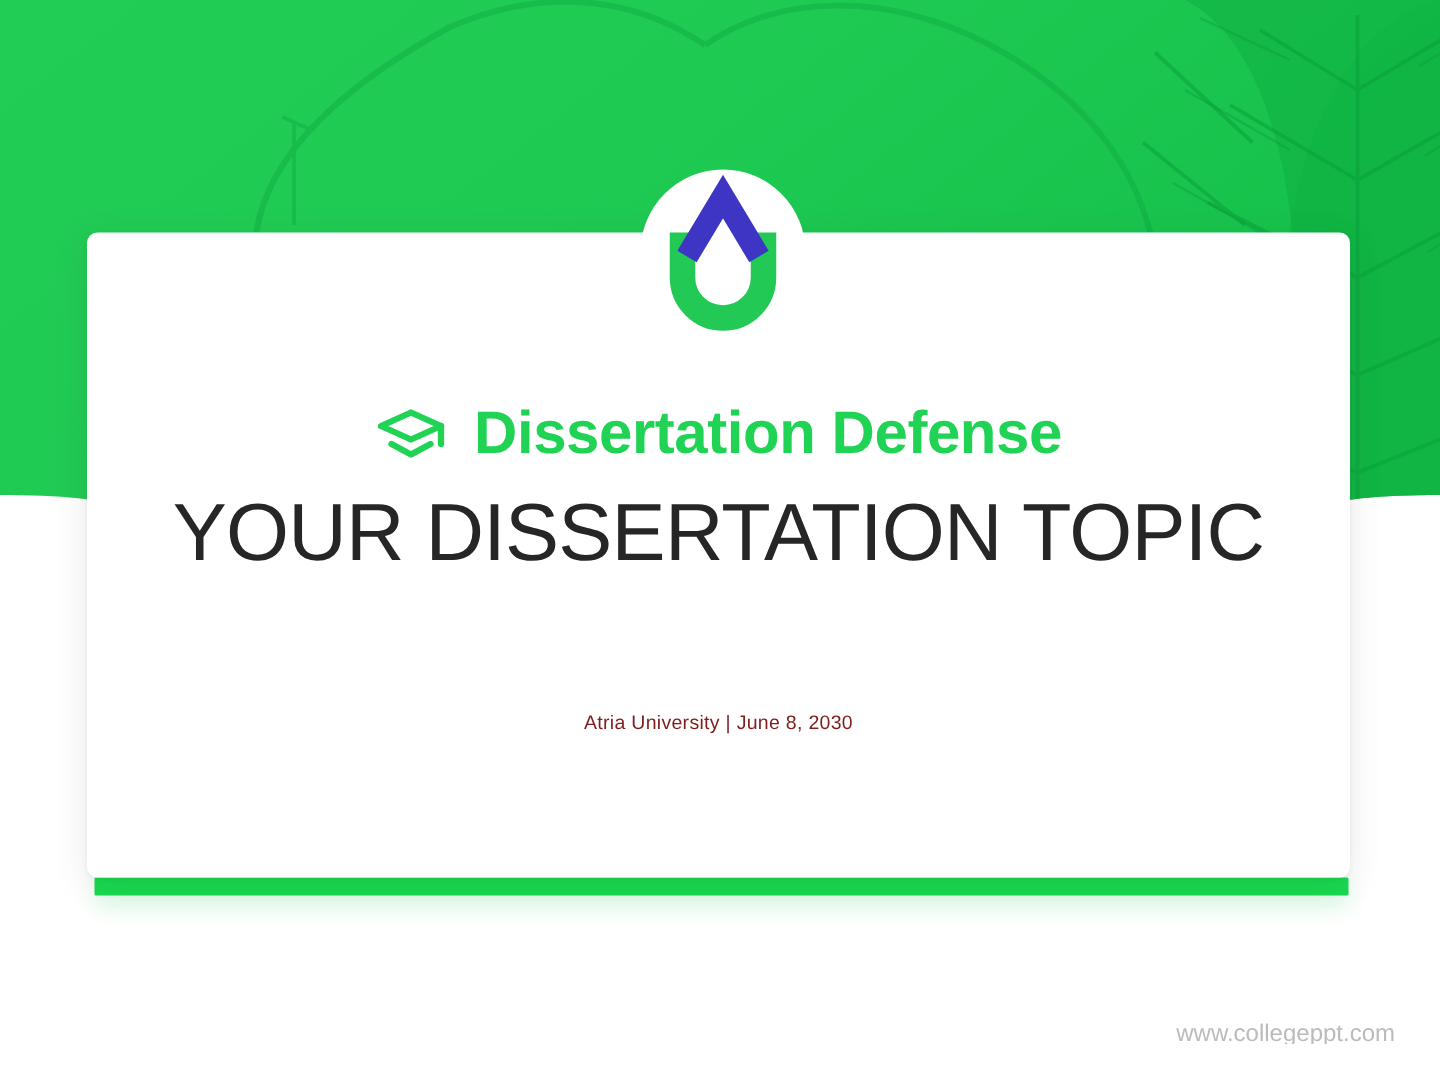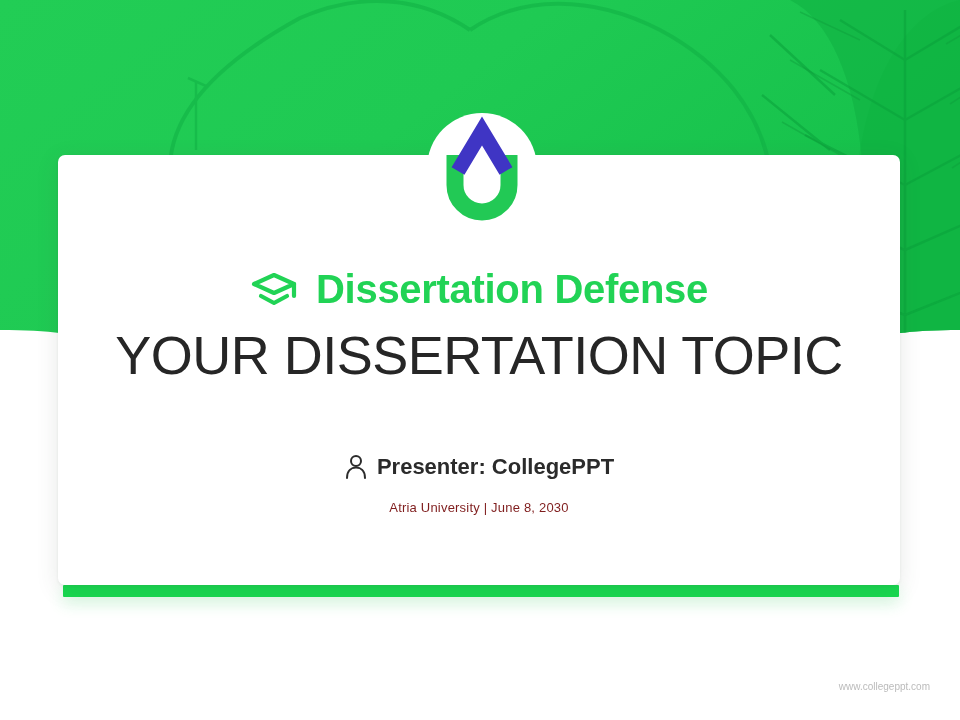--- a/index.html
+++ b/index.html
@@ -141,21 +141,21 @@
     left: 38px;
     top: 681px;
     font-size: 13px;
     color: #bbbbbb;
     white-space: nowrap;
   }
   #footer-right {
     position: absolute;
     right: 30px;
     top: 681px;
-    font-size: 10px;
+    font-size: 16px;
     color: #bbbbbb;
     white-space: nowrap;
   }
 </style>
 </head>
 <body>
 
 <div id="slide">
 
   <div id="banner-wrap">
@@ -249,27 +249,20 @@
         <path d="M44,14 L44,26" fill="none" stroke="#21d355" stroke-width="4.2" stroke-linecap="round"></path>
         <path d="M11,26 L24,33 L37,26" fill="none" stroke="#21d355" stroke-width="4.2" stroke-linejoin="round" stroke-linecap="round"></path>
       </svg>
       <div id="eyebrow-text">Dissertation Defense</div>
     </div>
 
     <div id="main-title">YOUR DISSERTATION TOPIC</div>
 
     <div id="people-row">
 
-      <div class="person-block">
-        <svg width="24" height="26" viewBox="0 0 24 26">
-          <circle cx="12" cy="7" r="5" fill="none" stroke="#2b2b2b" stroke-width="2"></circle>
-          <path d="M3,24 C3,16.5 7.5,13.5 12,13.5 C16.5,13.5 21,16.5 21,24" fill="none" stroke="#2b2b2b" stroke-width="2" stroke-linecap="round"></path>
-        </svg>
-        <span class="person-label">Presenter: CollegePPT</span>
-      </div>
 
     </div>
 
     <div id="meta-line">Atria University | June 8, 2030</div>
   </div>
 
   <div id="footer-right">www.collegeppt.com</div>
 
 </div>
 

